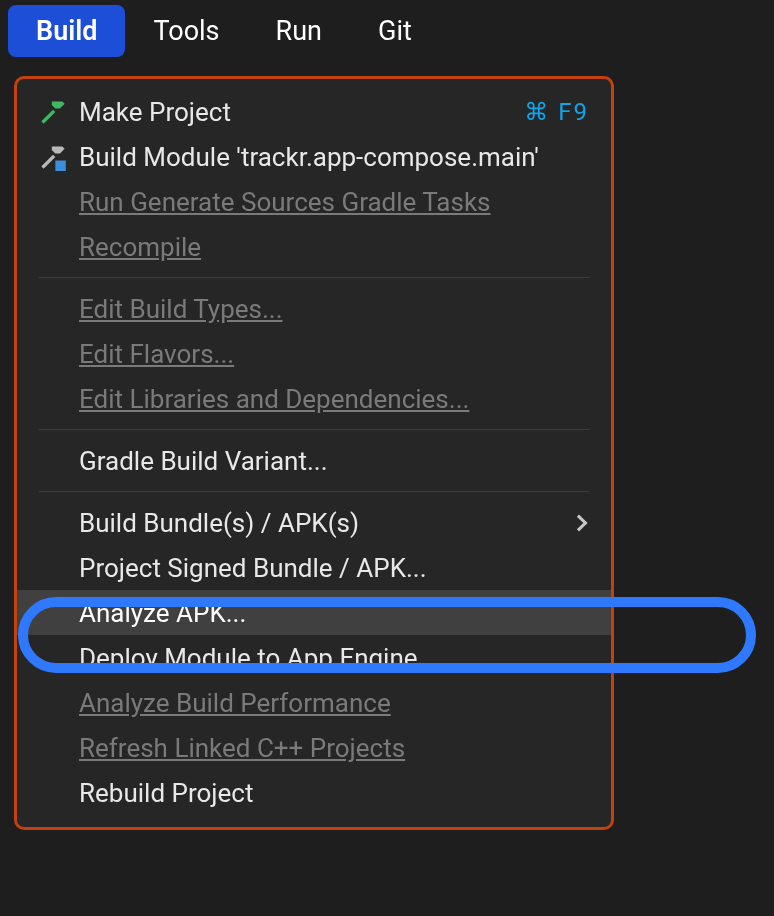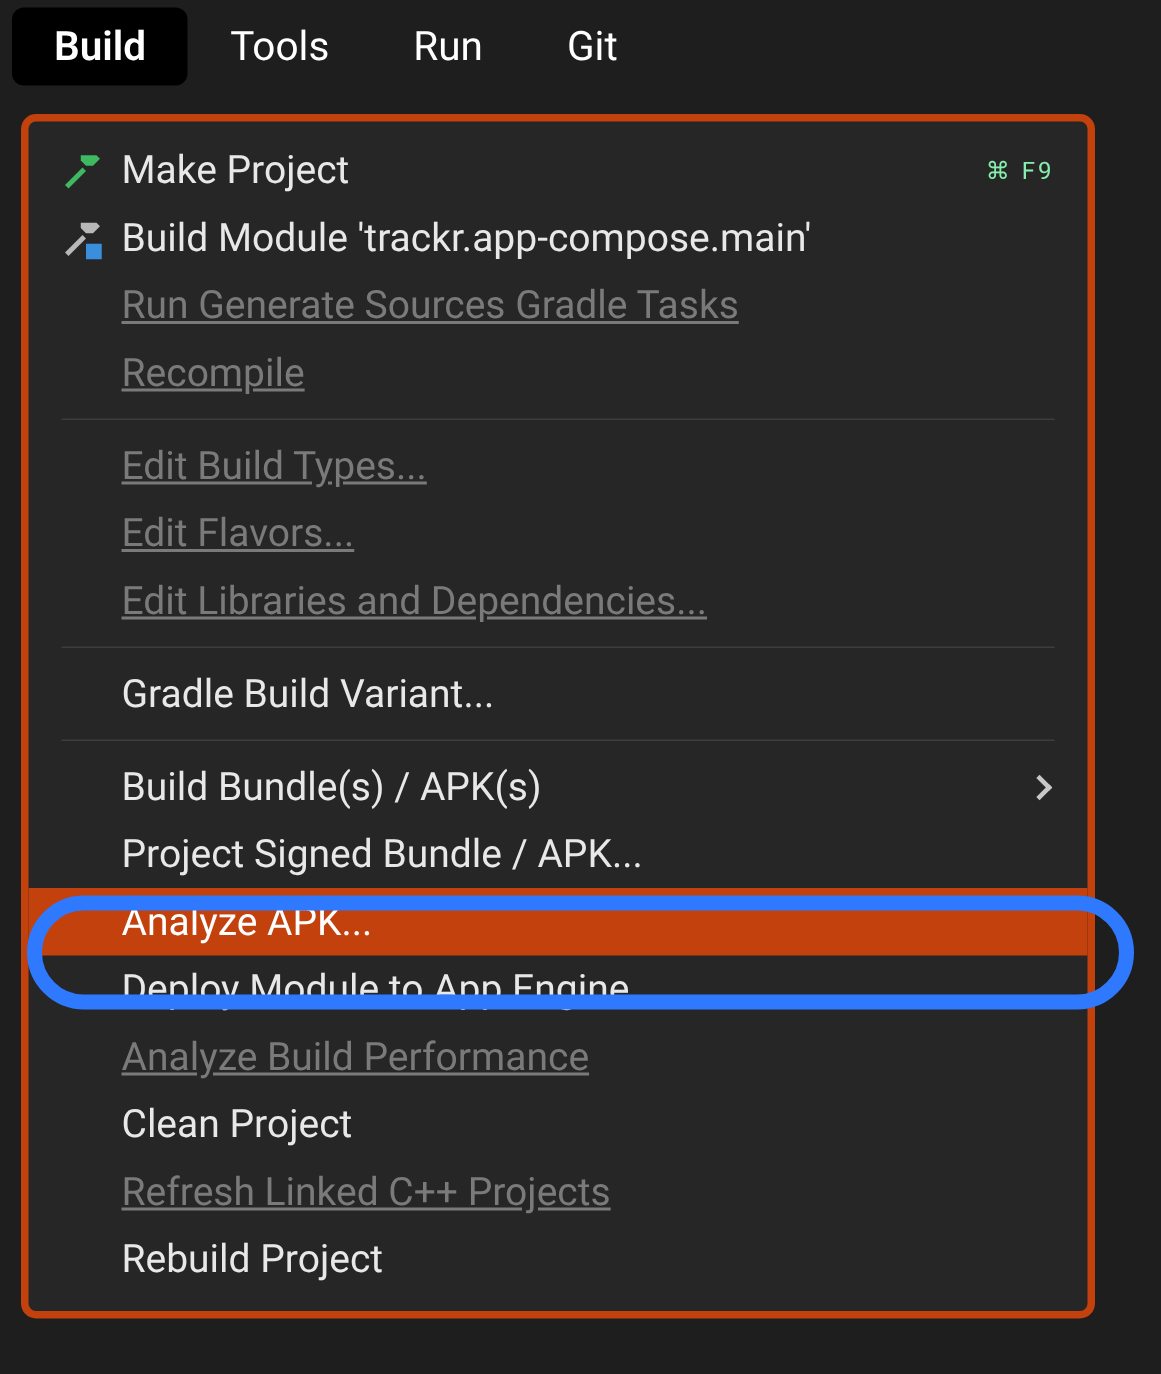--- a/index.html
+++ b/index.html
@@ -23,62 +23,62 @@
   }
   .menubar-item {
     font-size: 27px;
     font-weight: 400;
     color: #ffffff;
     padding: 10px 28px;
     border-radius: 8px;
     cursor: default;
   }
   .menubar-item.active {
-    background: #000000;
+    background: #1d4ed8;
     font-weight: 600;
   }
 
   
   .dropdown {
     position: absolute;
     left: 14px;
     top: 76px;
-    width: 716px;
+    width: 600px;
     background: #262626;
-    border: 5px solid #c2410c;
+    border: 3px solid #c2410c;
     border-radius: 10px;
     padding: 10px 0 12px 0;
   }
 
   .menu-item {
     position: relative;
     display: flex;
     align-items: center;
     height: 45px;
     padding: 0 22px 0 22px;
     font-size: 26px;
     cursor: default;
   }
   .menu-item.enabled { color: #e8e8e8; }
   .menu-item.disabled { color: #7a7a7a; text-decoration: underline; }
   .menu-item.selected {
-    background: #c2410c;
+    background: #404040;
     color: #ffffff;
   }
 
   .menu-icon {
     width: 40px;
     display: inline-flex;
     align-items: center;
     justify-content: flex-start;
   }
   .menu-item .label { flex: 1; }
   .menu-item .shortcut {
-    color: #86efac;
-    font-size: 16px;
+    color: #0ea5e9;
+    font-size: 24px;
     letter-spacing: 2px;
   }
 
   .separator {
     height: 1px;
     background: #3d3d3d;
     margin: 8px 22px;
   }
 
   
@@ -189,24 +189,20 @@
   <div class="menu-item enabled">
     <span class="menu-icon"></span>
     <span class="label">Deploy Module to App Engine...</span>
   </div>
 
   <div class="menu-item disabled">
     <span class="menu-icon"></span>
     <span class="label">Analyze Build Performance</span>
   </div>
 
-  <div class="menu-item enabled">
-    <span class="menu-icon"></span>
-    <span class="label">Clean Project</span>
-  </div>
 
   <div class="menu-item disabled">
     <span class="menu-icon"></span>
     <span class="label">Refresh Linked C++ Projects</span>
   </div>
 
   <div class="menu-item enabled">
     <span class="menu-icon"></span>
     <span class="label">Rebuild Project</span>
   </div>

